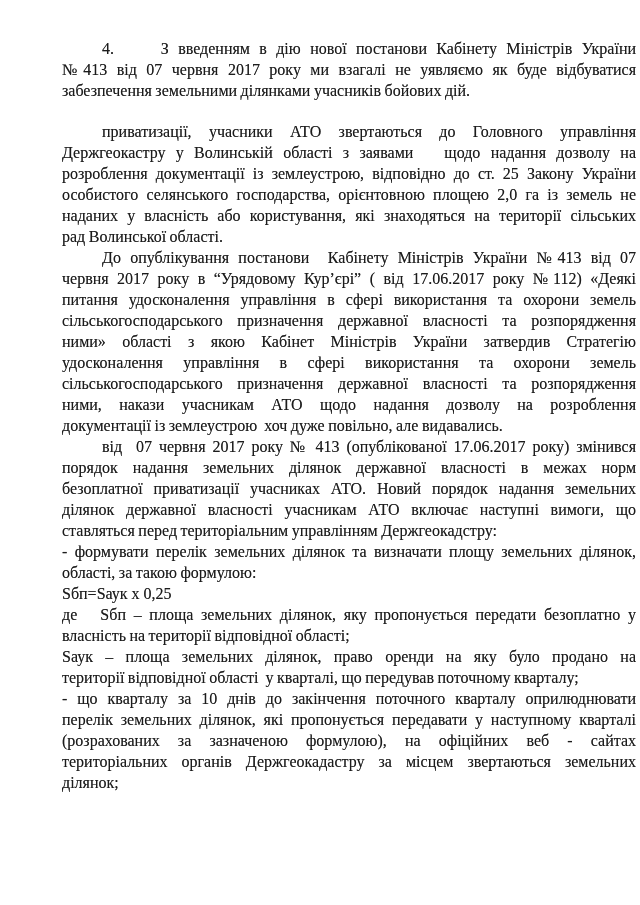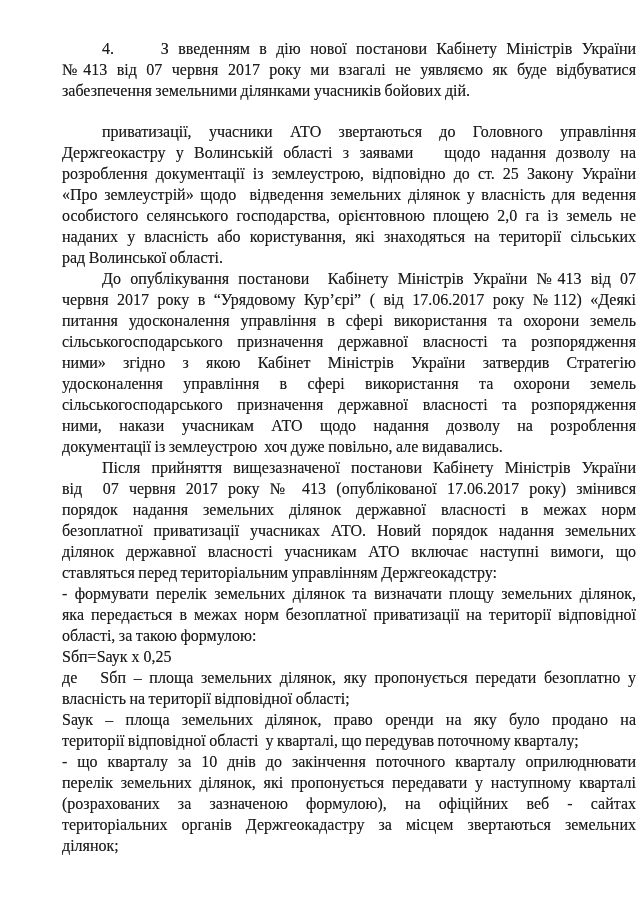--- a/index.html
+++ b/index.html
@@ -45,50 +45,47 @@
   <div class="para indent">
       <div class="line">4.&nbsp;&nbsp;&nbsp;&nbsp;&nbsp;З введенням в дію нової постанови Кабінету Міністрів України</div>
       <div class="line">№413 від 07 червня 2017 року ми взагалі не уявляємо як буде відбуватися</div>
       <div class="line last">забезпечення земельними ділянками учасників бойових дій.</div>
     </div>
 
   <div class="para indent gap-top">
       <div class="line">приватизації, учасники АТО звертаються до Головного управління</div>
       <div class="line">Держгеокастру у Волинській області з заявами&nbsp;&nbsp; щодо надання дозволу на</div>
       <div class="line">розроблення документації із землеустрою, відповідно до ст. 25 Закону України</div>
-      <div class="line">«Про землеустрій» щодо&nbsp; відведення земельних ділянок у власність для ведення</div>
       <div class="line">особистого селянського господарства, орієнтовною площею 2,0 га із земель не</div>
       <div class="line">наданих у власність або користування, які знаходяться на території сільських</div>
       <div class="line last">рад Волинської області.</div>
     </div>
 
   <div class="para indent">
       <div class="line">До опублікування постанови&nbsp; Кабінету Міністрів України №413 від 07</div>
       <div class="line">червня 2017 року в “Урядовому Кур’єрі” ( від 17.06.2017 року №112) «Деякі</div>
       <div class="line">питання удосконалення управління в сфері використання та охорони земель</div>
       <div class="line">сільськогосподарського призначення державної власності та розпорядження</div>
-      <div class="line">ними» згідно з якою Кабінет Міністрів України затвердив Стратегію</div>
+      <div class="line">ними» області з якою Кабінет Міністрів України затвердив Стратегію</div>
       <div class="line">удосконалення управління в сфері використання та охорони земель</div>
       <div class="line">сільськогосподарського призначення державної власності та розпорядження</div>
       <div class="line">ними, накази учасникам АТО щодо надання дозволу на розроблення</div>
       <div class="line last">документації із землеустрою&nbsp; хоч дуже повільно, але видавались.</div>
     </div>
 
   <div class="para indent">
-      <div class="line">Після прийняття вищезазначеної постанови Кабінету Міністрів України</div>
       <div class="line">від&nbsp; 07 червня 2017 року № 413 (опублікованої 17.06.2017 року) змінився</div>
       <div class="line">порядок надання земельних ділянок державної власності в межах норм</div>
       <div class="line">безоплатної приватизації учасниках АТО. Новий порядок надання земельних</div>
       <div class="line">ділянок державної власності учасникам АТО включає наступні вимоги, що</div>
       <div class="line last">ставляться перед територіальним управлінням Держгеокадстру:</div>
     </div>
 
   <div class="para">
       <div class="line">- формувати перелік земельних ділянок та визначати площу земельних ділянок,</div>
-      <div class="line">яка передається в межах норм безоплатної приватизації на території відповідної</div>
       <div class="line last">області, за такою формулою:</div>
     </div>
 
   <div class="formula">Sбп=Sаук х 0,25</div>
 
   <div class="para">
       <div class="line">де&nbsp;&nbsp; Sбп – площа земельних ділянок, яку пропонується передати безоплатно у</div>
       <div class="line last">власність на території відповідної області;</div>
     </div>
 

